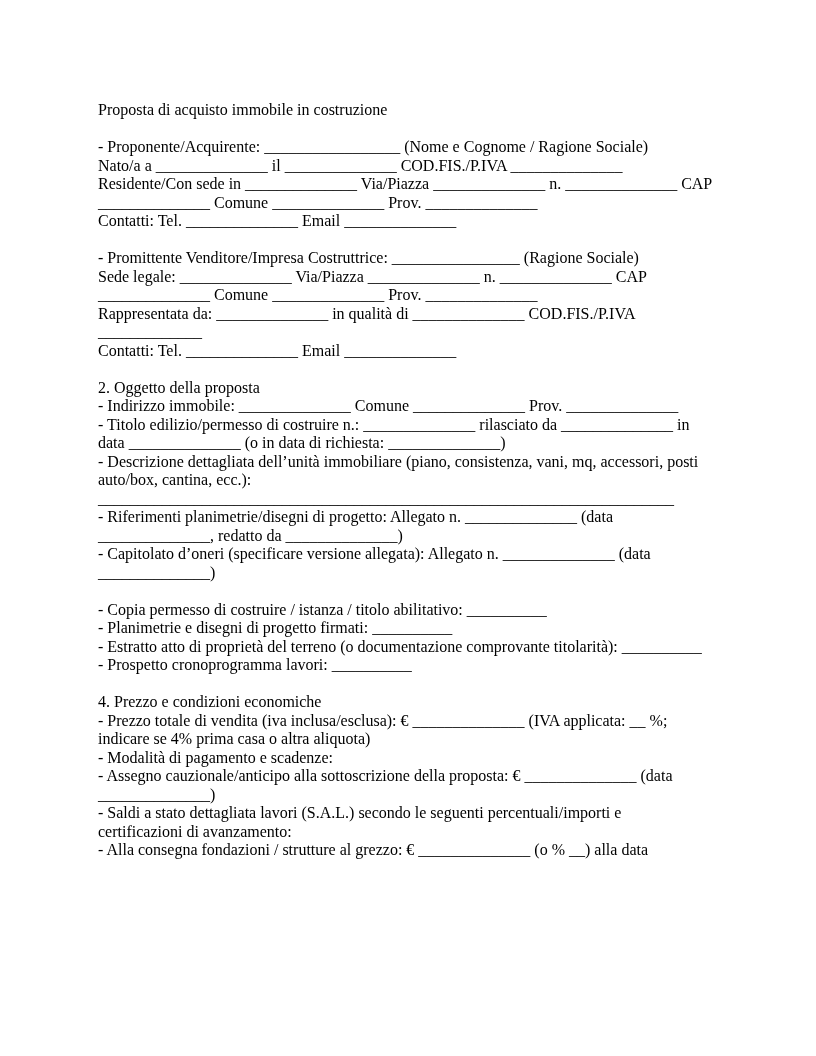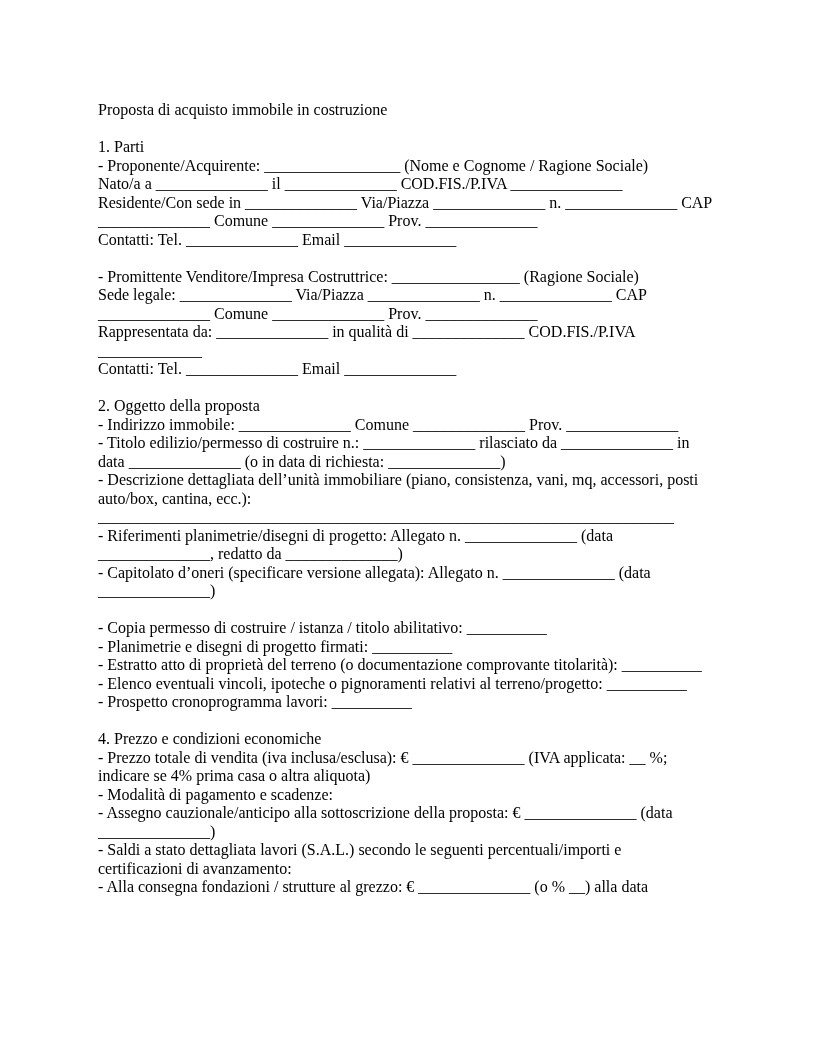--- a/index.html
+++ b/index.html
@@ -27,21 +27,20 @@
     min-height: 18.5px;
   }
 </style>
 </head>
 <body>
 
 <div class="page">
   <div class="content">
       <div class="line">Proposta di acquisto immobile in costruzione</div>
       <div class="line"></div>
-      <div class="line">1. Parti</div>
       <div class="line">- Proponente/Acquirente: _________________ (Nome e Cognome / Ragione Sociale)</div>
       <div class="line">Nato/a a ______________ il ______________ COD.FIS./P.IVA ______________</div>
       <div class="line">Residente/Con sede in ______________ Via/Piazza ______________ n. ______________ CAP</div>
       <div class="line">______________ Comune ______________ Prov. ______________</div>
       <div class="line">Contatti: Tel. ______________ Email ______________</div>
       <div class="line"></div>
       <div class="line">- Promittente Venditore/Impresa Costruttrice: ________________ (Ragione Sociale)</div>
       <div class="line">Sede legale: ______________ Via/Piazza ______________ n. ______________ CAP</div>
       <div class="line">______________ Comune ______________ Prov. ______________</div>
       <div class="line">Rappresentata da: ______________ in qualità di ______________ COD.FIS./P.IVA</div>
@@ -56,21 +55,20 @@
       <div class="line">auto/box, cantina, ecc.):</div>
       <div class="line">________________________________________________________________________</div>
       <div class="line">- Riferimenti planimetrie/disegni di progetto: Allegato n. ______________ (data</div>
       <div class="line">______________, redatto da ______________)</div>
       <div class="line">- Capitolato d’oneri (specificare versione allegata): Allegato n. ______________ (data</div>
       <div class="line">______________)</div>
       <div class="line"></div>
       <div class="line">- Copia permesso di costruire / istanza / titolo abilitativo: __________</div>
       <div class="line">- Planimetrie e disegni di progetto firmati: __________</div>
       <div class="line">- Estratto atto di proprietà del terreno (o documentazione comprovante titolarità): __________</div>
-      <div class="line">- Elenco eventuali vincoli, ipoteche o pignoramenti relativi al terreno/progetto: __________</div>
       <div class="line">- Prospetto cronoprogramma lavori: __________</div>
       <div class="line"></div>
       <div class="line">4. Prezzo e condizioni economiche</div>
       <div class="line">- Prezzo totale di vendita (iva inclusa/esclusa): € ______________ (IVA applicata: __ %;</div>
       <div class="line">indicare se 4% prima casa o altra aliquota)</div>
       <div class="line">- Modalità di pagamento e scadenze:</div>
       <div class="line">- Assegno cauzionale/anticipo alla sottoscrizione della proposta: € ______________ (data</div>
       <div class="line">______________)</div>
       <div class="line">- Saldi a stato dettagliata lavori (S.A.L.) secondo le seguenti percentuali/importi e</div>
       <div class="line">certificazioni di avanzamento:</div>

